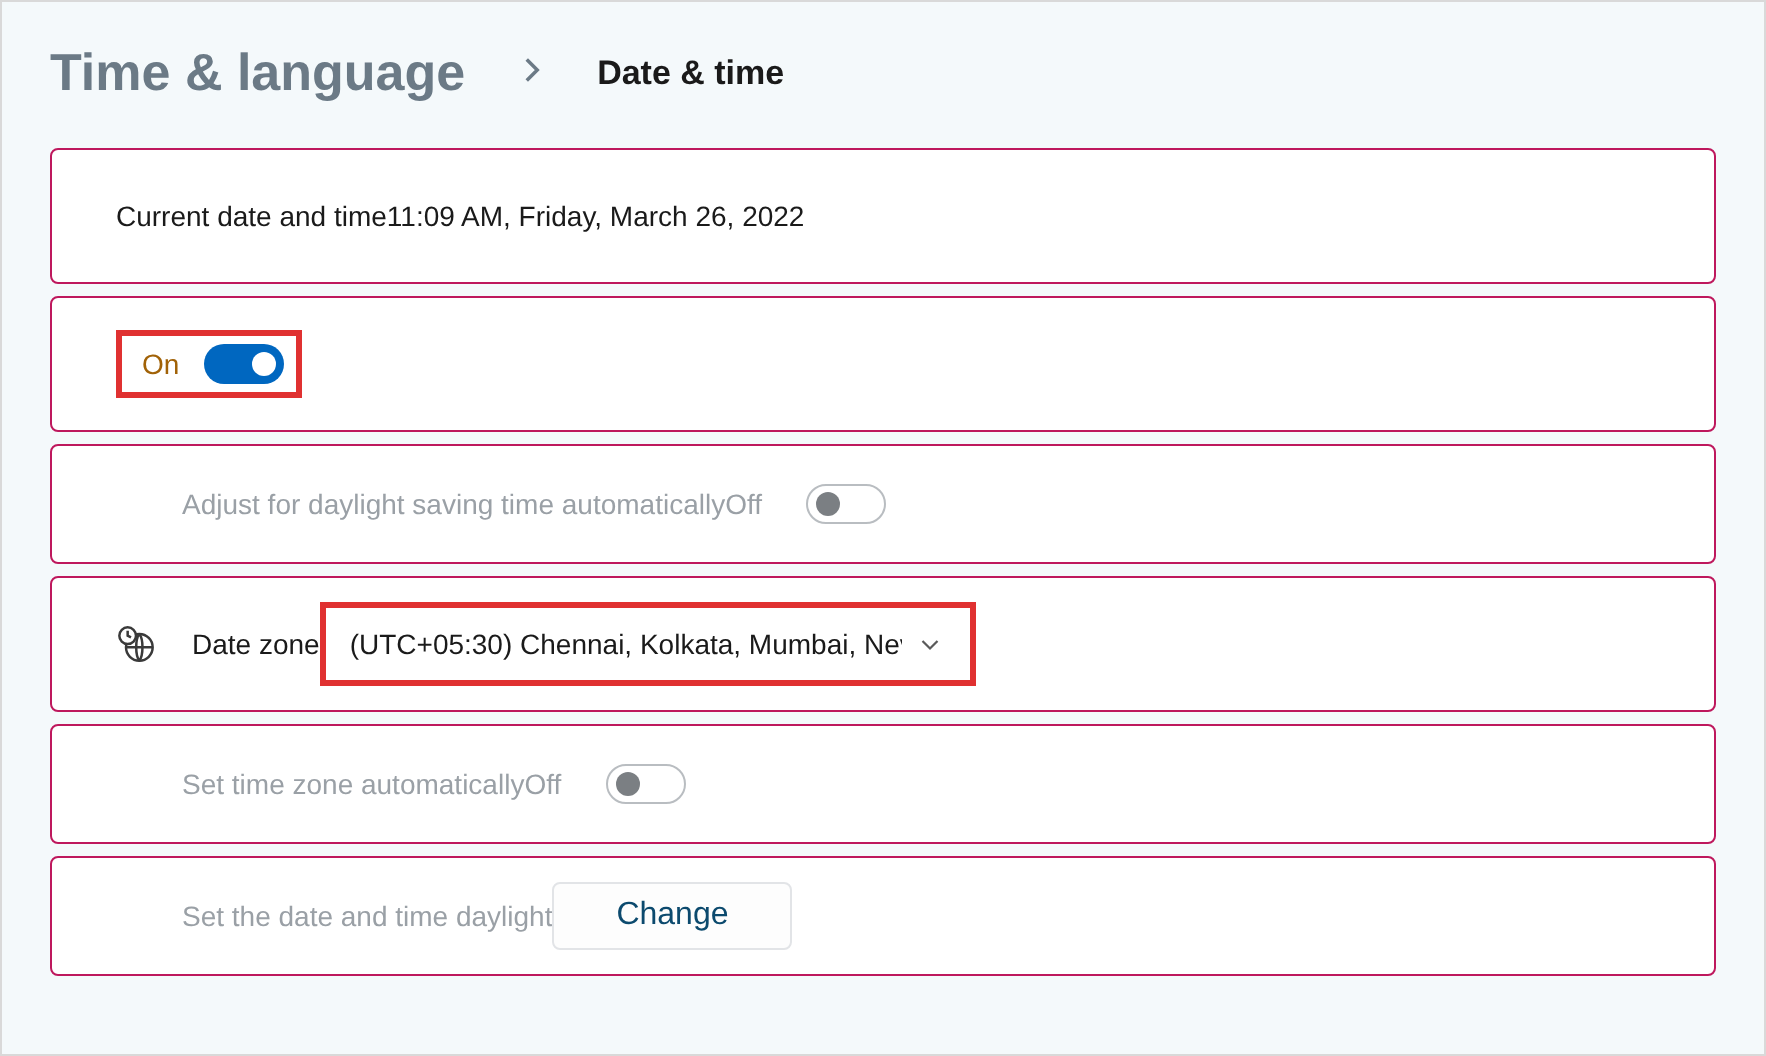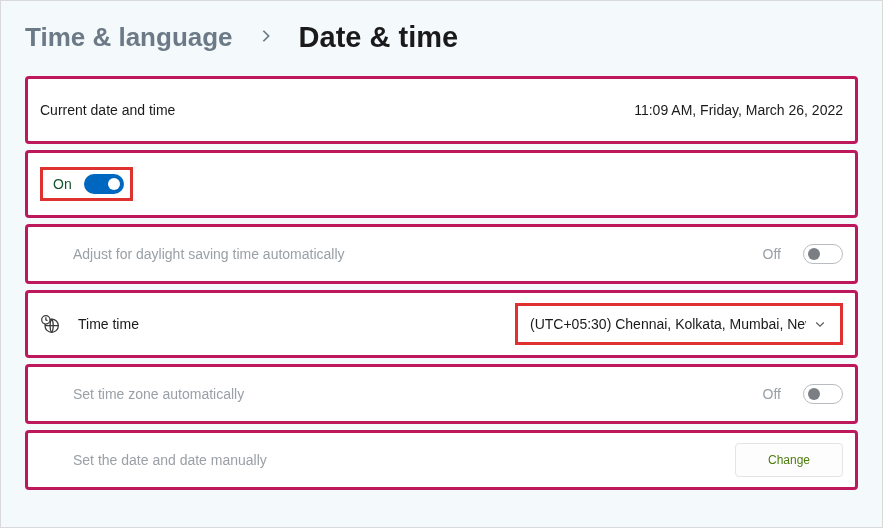--- a/index.html
+++ b/index.html
@@ -23,34 +23,34 @@
     .bc-parent {
       font-size: 26px;
       font-weight: 600;
       color: #6b7a86;
     }
     .bc-sep {
       font-size: 18px;
       color: #6b7a86;
     }
     .bc-current {
-      font-size: 29px;
+      font-size: 17px;
       font-weight: 700;
       color: #1a1a1a;
     }
     .card {
       background: #ffffff;
-      border: 3px solid #be185d;
+      border: 1px solid #be185d;
       border-radius: 4px;
-      padding: 0 12px;
+      padding: 0 32px;
       margin-bottom: 6px;
       min-height: 60px;
       display: flex;
       align-items: center;
-      justify-content: space-between;
+      justify-content: flex-start;
     }
     .card.tall { min-height: 68px; }
     .label {
       font-size: 14px;
       color: #1a1a1a;
     }
     .label.disabled { color: #9aa0a6; margin-left: 33px; }
     .value {
       font-size: 14px;
       color: #1a1a1a;
@@ -66,21 +66,21 @@
       color: #3a3a3a;
       flex-shrink: 0;
     }
     .toggle-grp {
       display: flex;
       align-items: center;
       gap: 22px;
     }
     .toggle-txt {
       font-size: 14px;
-      color: #14532d;
+      color: #a16207;
     }
     .toggle-txt.disabled { color: #9aa0a6; }
     .toggle {
       width: 40px;
       height: 20px;
       border-radius: 10px;
       position: relative;
       flex-shrink: 0;
     }
     .toggle.on { background: #0067c0; }
@@ -122,27 +122,27 @@
       width: 14px;
       height: 14px;
       color: #5a5a5a;
       flex-shrink: 0;
       margin-left: 8px;
     }
     .btn {
       background: #fdfdfd;
       border: 1px solid #e2e4e7;
       border-radius: 4px;
-      width: 108px;
+      width: 120px;
       height: 34px;
       display: flex;
       align-items: center;
       justify-content: center;
-      font-size: 12px;
-      color: #4d7c0f;
+      font-size: 16px;
+      color: #0c4a6e;
     }
   </style>
 </head>
 <body>
 
 <div class="container">
   <div class="breadcrumb">
     <span class="bc-parent">Time &amp; language</span>
     <span class="bc-sep">
       <svg viewBox="0 0 16 16" width="14" height="14" fill="none" stroke="currentColor" stroke-width="2">
@@ -179,21 +179,21 @@
   <div class="card tall">
     <div class="left-grp">
       <span class="icon-wrap">
         <svg viewBox="0 0 24 24" width="20" height="20" fill="none" stroke="currentColor" stroke-width="1.5">
           <circle cx="14" cy="14" r="8"></circle>
           <path d="M6 14h16M14 6c2.5 3 2.5 13 0 16M14 6c-2.5 3-2.5 13 0 16"></path>
           <circle cx="7" cy="7" r="5" fill="#fff"></circle>
           <path d="M7 4v3l2 1"></path>
         </svg>
       </span>
-      <span class="label">Time time</span>
+      <span class="label">Date zone</span>
     </div>
     <div class="select-box">
       <span class="select-text">(UTC+05:30) Chennai, Kolkata, Mumbai, Nev</span>
       <span class="chev">
         <svg viewBox="0 0 16 16" width="12" height="12" fill="none" stroke="currentColor" stroke-width="1.5">
             <path d="M3 6l5 5 5-5"></path>
           </svg>
       </span>
     </div>
   </div>
@@ -202,18 +202,18 @@
     <span class="label disabled">Set time zone automatically</span>
     <div class="toggle-grp">
       <span class="toggle-txt disabled">Off</span>
       <div class="toggle off">
         <div class="knob"></div>
       </div>
     </div>
   </div>
 
   <div class="card">
-    <span class="label disabled">Set the date and date manually</span>
+    <span class="label disabled">Set the date and time daylight</span>
     <div class="btn">
       <span>Change</span>
     </div>
   </div>
 </div>
 
 </body></html>

